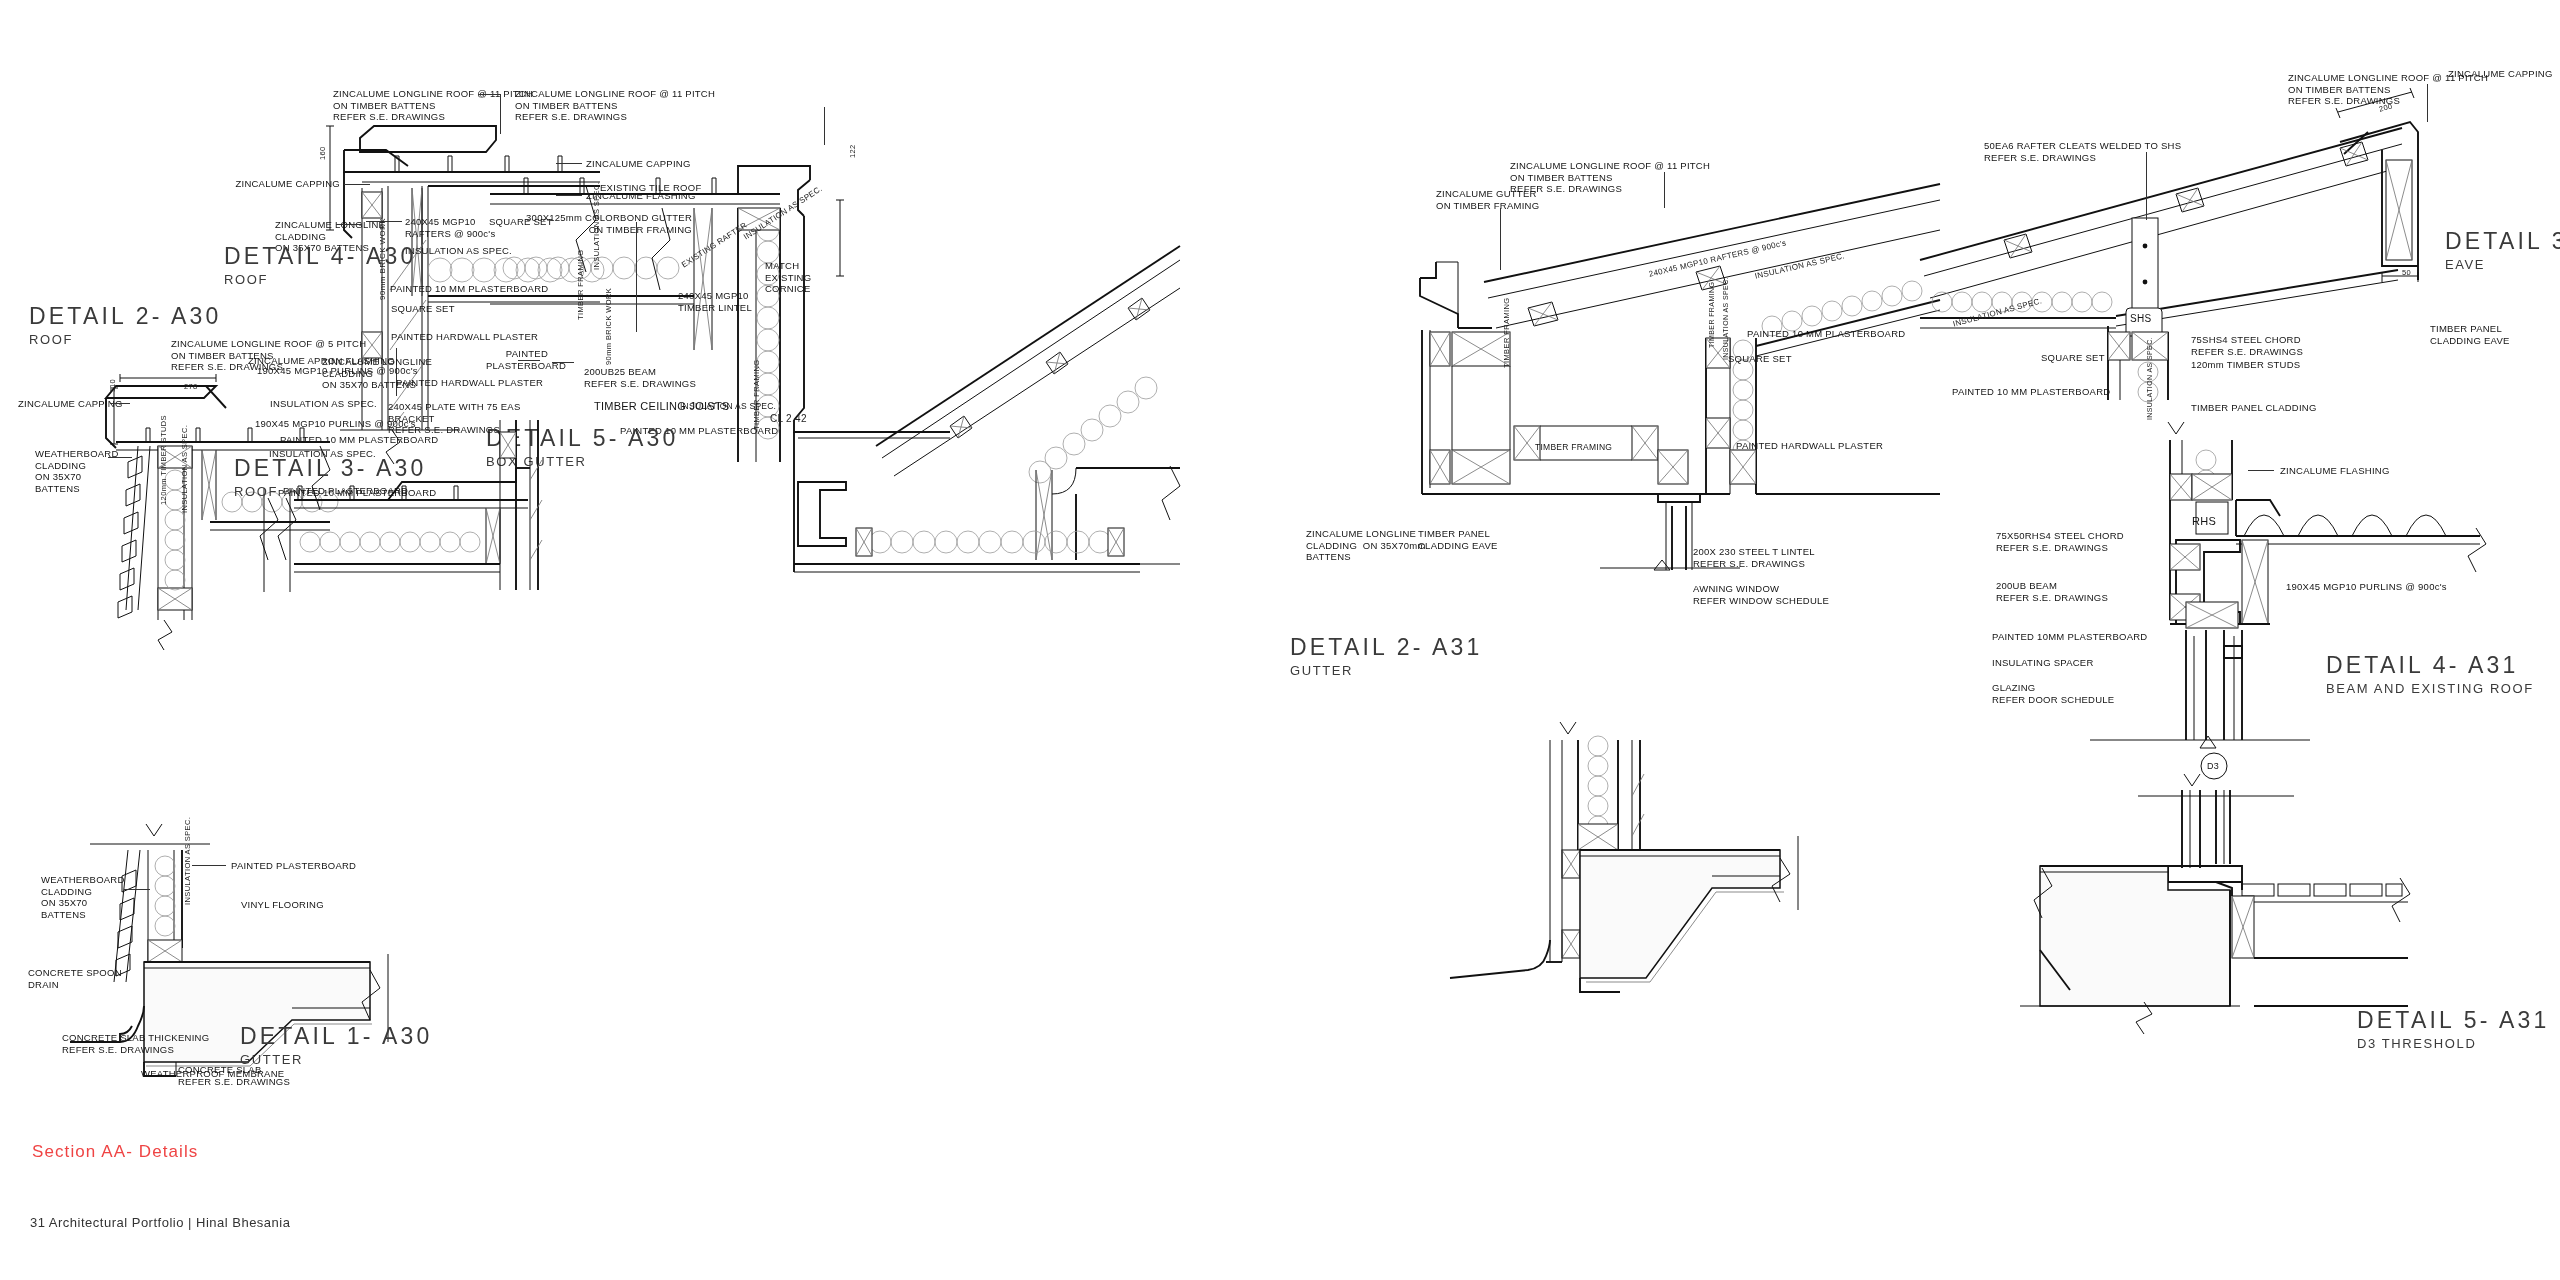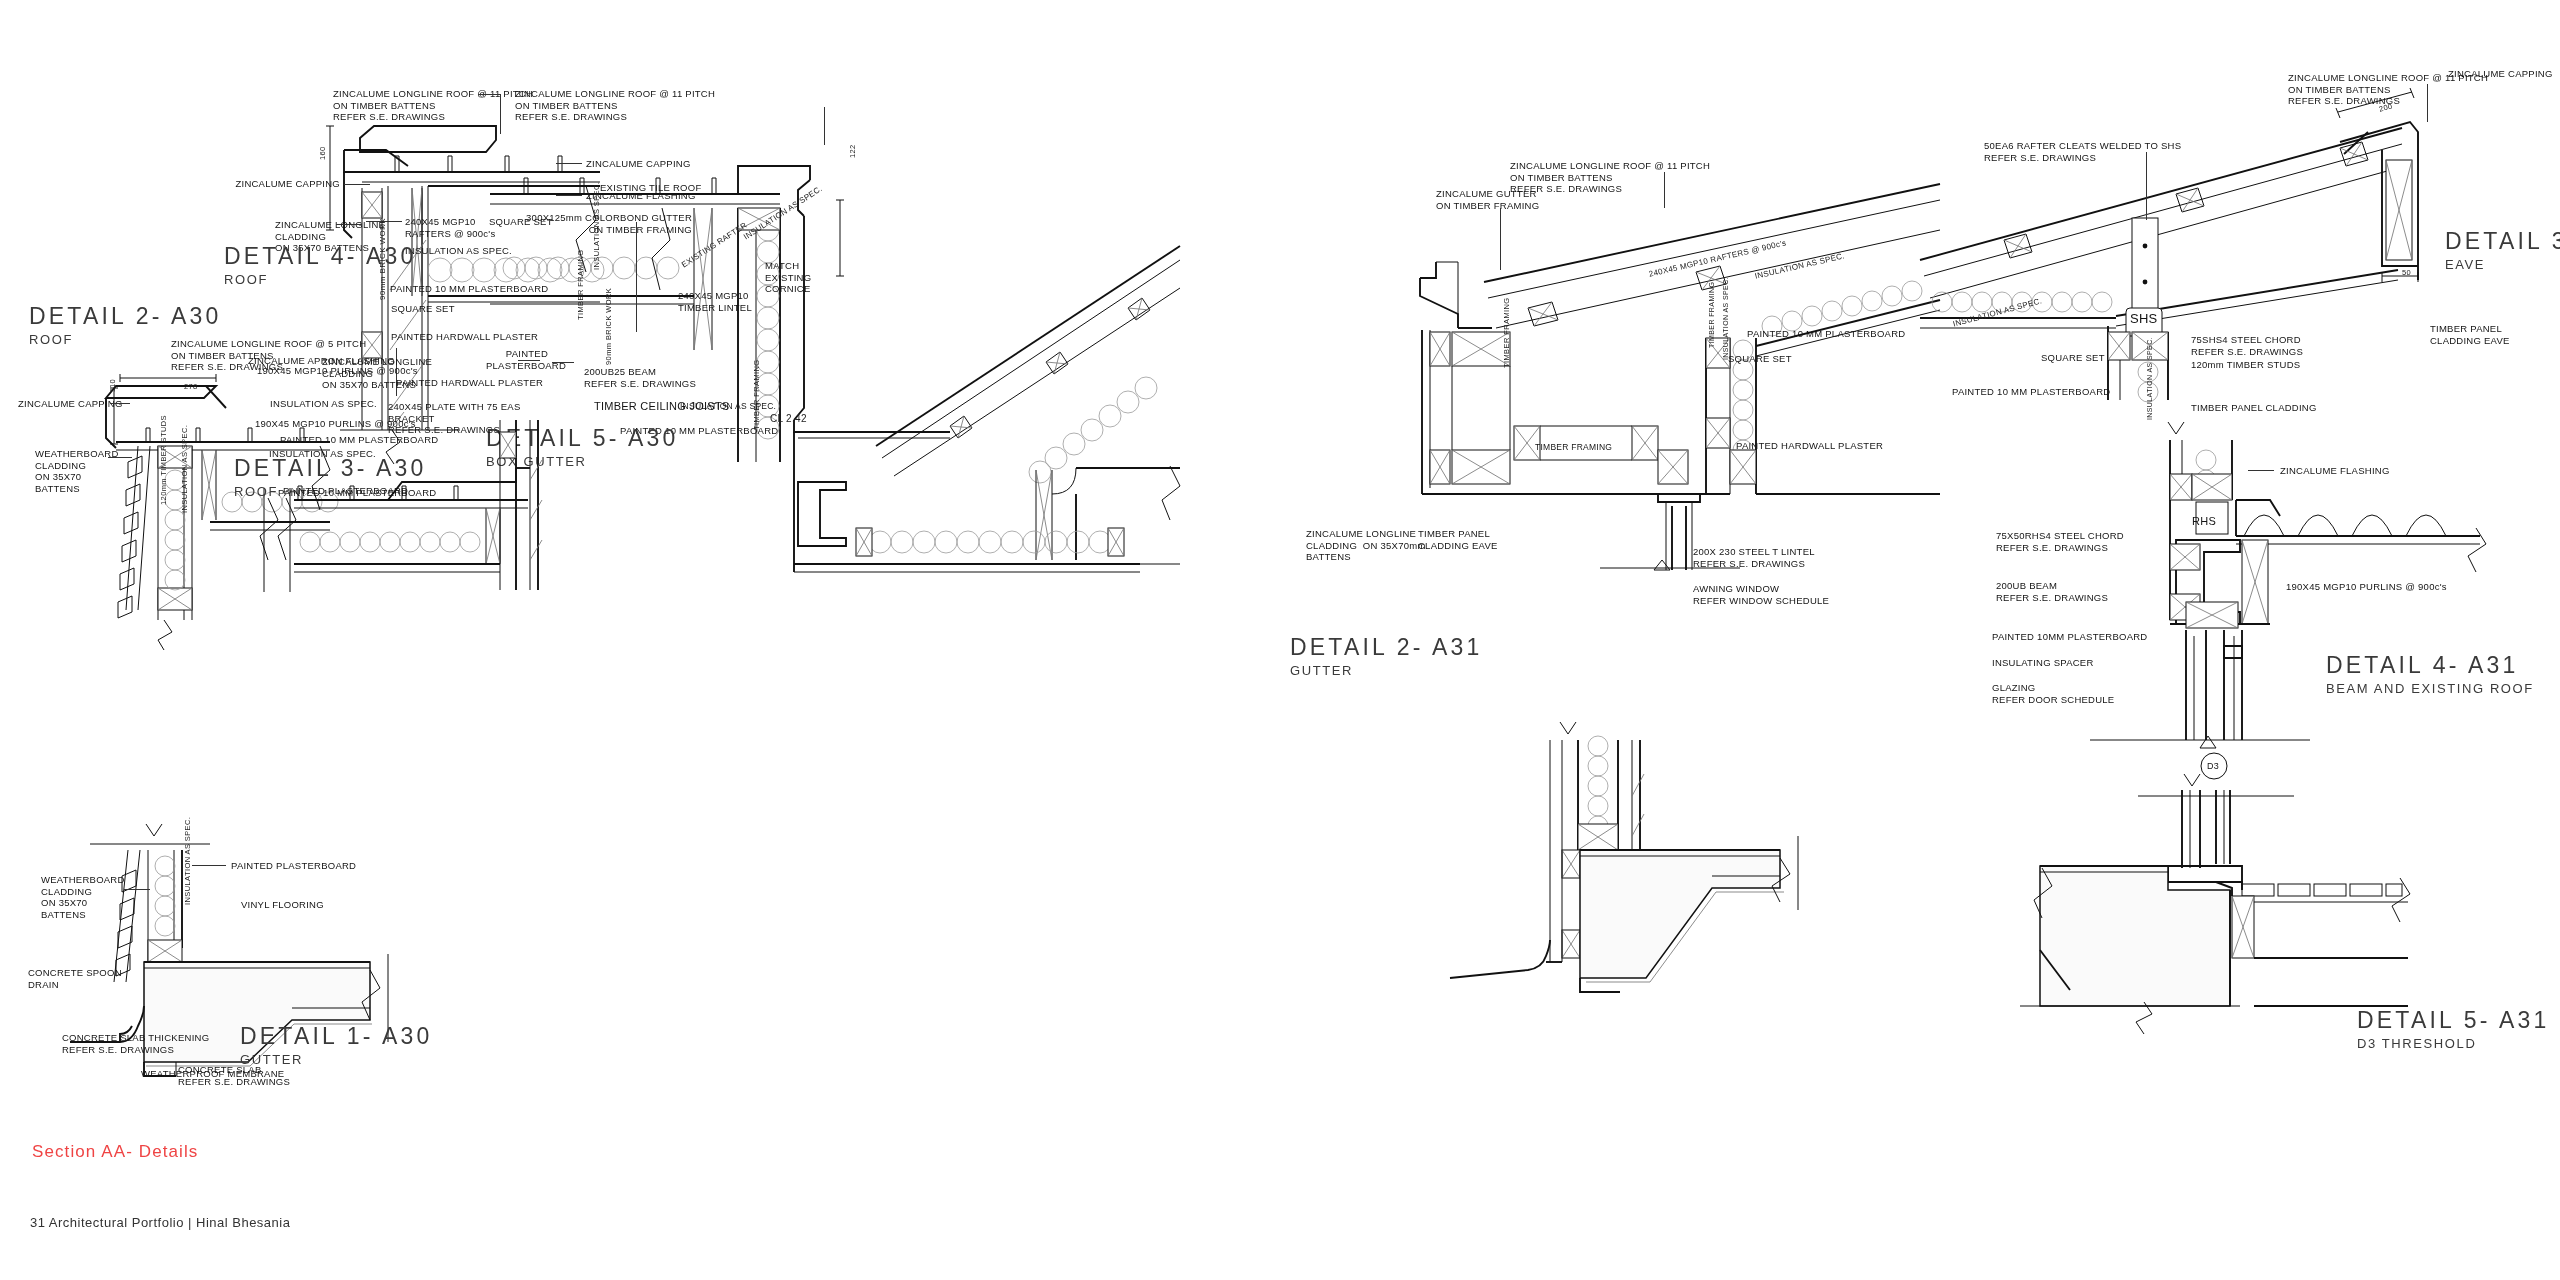--- a/index.html
+++ b/index.html
@@ -716,21 +716,21 @@
     <div class="dim" style="left:1098px;top:105px;transform:rotate(-15deg);transform-origin:0 0;">200</div>
     <div class="dim" style="left:1122px;top:268px;">50</div>
 
     <div class="note" style="left:704px;top:140px;">50EA6 RAFTER CLEATS WELDED TO SHS
 REFER S.E. DRAWINGS</div>
     <div class="leaderv" style="left:866px;top:152px;height:68px;"></div>
 
     <div class="rot" style="left:672px;top:320px;transform:rotate(-15deg);font-size:8px;">INSULATION AS SPEC.</div>
     <div class="note" style="left:761px;top:352px;">SQUARE SET</div>
     <div class="note" style="left:672px;top:386px;">PAINTED 10 MM PLASTERBOARD</div>
-    <div class="note c" style="left:850px;top:313px;font-size:13px;">SHS</div>
+    <div class="note c" style="left:850px;top:313px;font-size:10px;">SHS</div>
     <div class="note" style="left:911px;top:334px;">75SHS4 STEEL CHORD
 REFER S.E. DRAWINGS</div>
     <div class="note" style="left:911px;top:359px;">120mm TIMBER STUDS</div>
     <div class="note" style="left:911px;top:402px;">TIMBER PANEL CLADDING</div>
     <div class="note" style="left:1150px;top:323px;">TIMBER PANEL
 CLADDING EAVE</div>
     <div class="vert" style="left:866px;top:420px;font-size:7px;">INSULATION AS SPEC.</div>
 
     <div class="title-blk" style="left:1165px;top:228px;">
       <div class="t1">DETAIL 3- A31</div>

